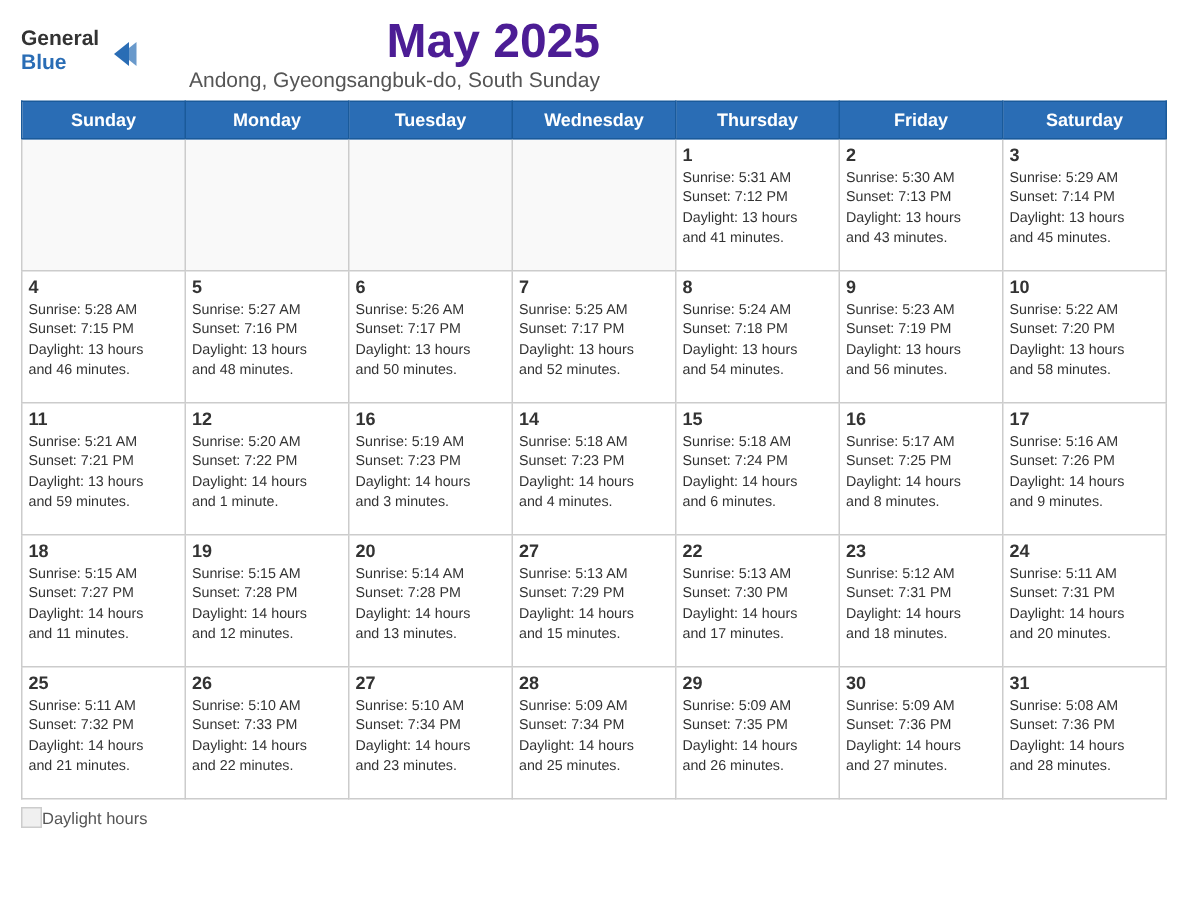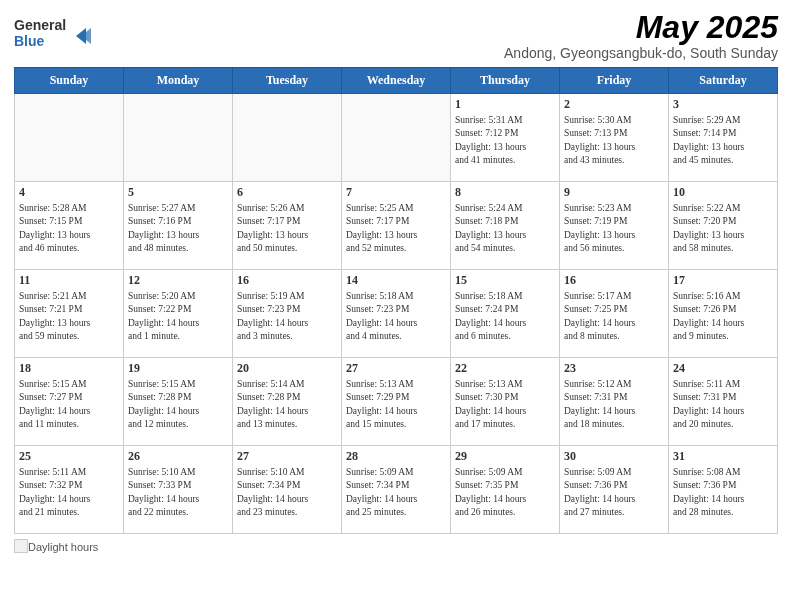--- a/index.html
+++ b/index.html
@@ -10,49 +10,46 @@
       height: 612px;
       overflow: hidden;
     }
     .container {
       width: 792px;
       height: 612px;
       padding: 10px 14px;
     }
     .header-row {
       display: flex;
-      justify-content: space-between;
       align-items: flex-start;
       margin-bottom: 4px;
       gap: 22px;
     }
     .logo {
       display: flex;
       align-items: center;
       margin-top: 4px;
     }
     .title-section {
       text-align: right;
     }
     .month-title {
       font-size: 32px;
       font-weight: bold;
-      color: #000000;
+      color: #4c1d95;
       line-height: 1.1;
-      font-style: italic;
     }
     .subtitle {
       font-size: 14px;
       color: #555;
     }
     .calendar {
       width: 100%;
       border-collapse: collapse;
       margin-top: 6px;
-      font-family: Liberation Serif, serif;
     }
     .calendar th {
       background-color: #2a6db5;
       color: white;
       text-align: center;
       padding: 5px 3px;
       font-size: 12px;
       font-weight: bold;
       border: 1px solid #1a5a9a;
     }

